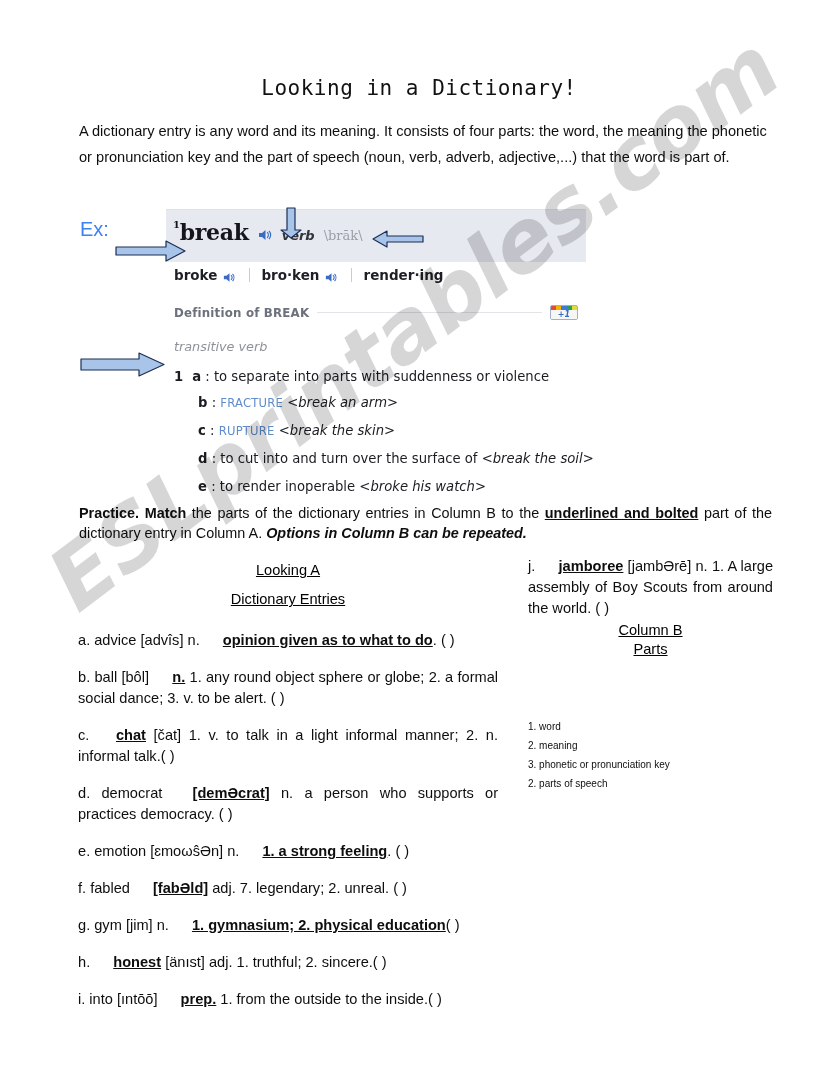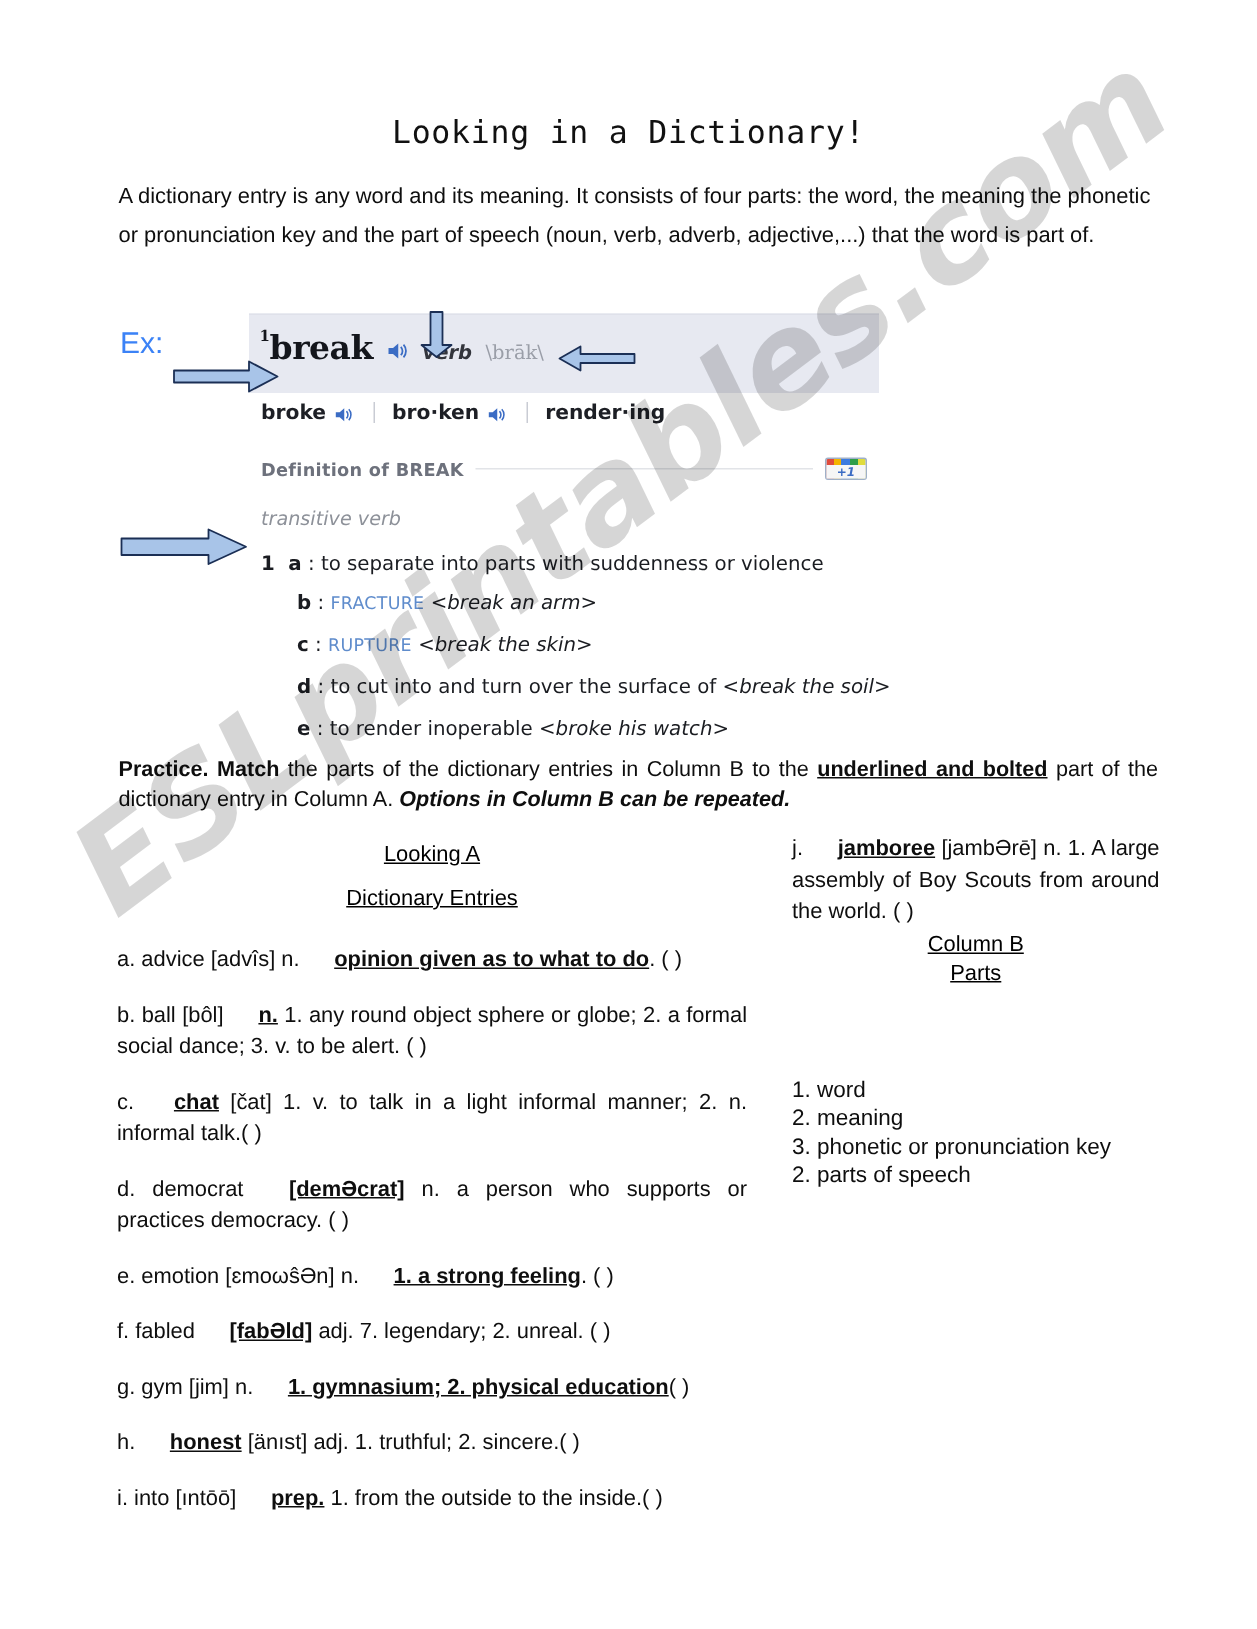--- a/index.html
+++ b/index.html
@@ -268,21 +268,21 @@
   #colB .entry { margin-top: 0; }
   #colB-head {
     text-align: center;
     font-size: 14.6px;
     line-height: 19px;
     margin-top: 2px;
   }
   #colB-head span { text-decoration: underline; }
   #parts-list {
     margin-top: 58px;
-    font-size: 15px;
+    font-size: 10px;
     line-height: 19px;
     color: #0e0e0e;
   }
 </style>
 </head>
 <body>
 
 <div id="watermark">
   <div class="wm-text">ESLprintables.com</div>
 </div>

